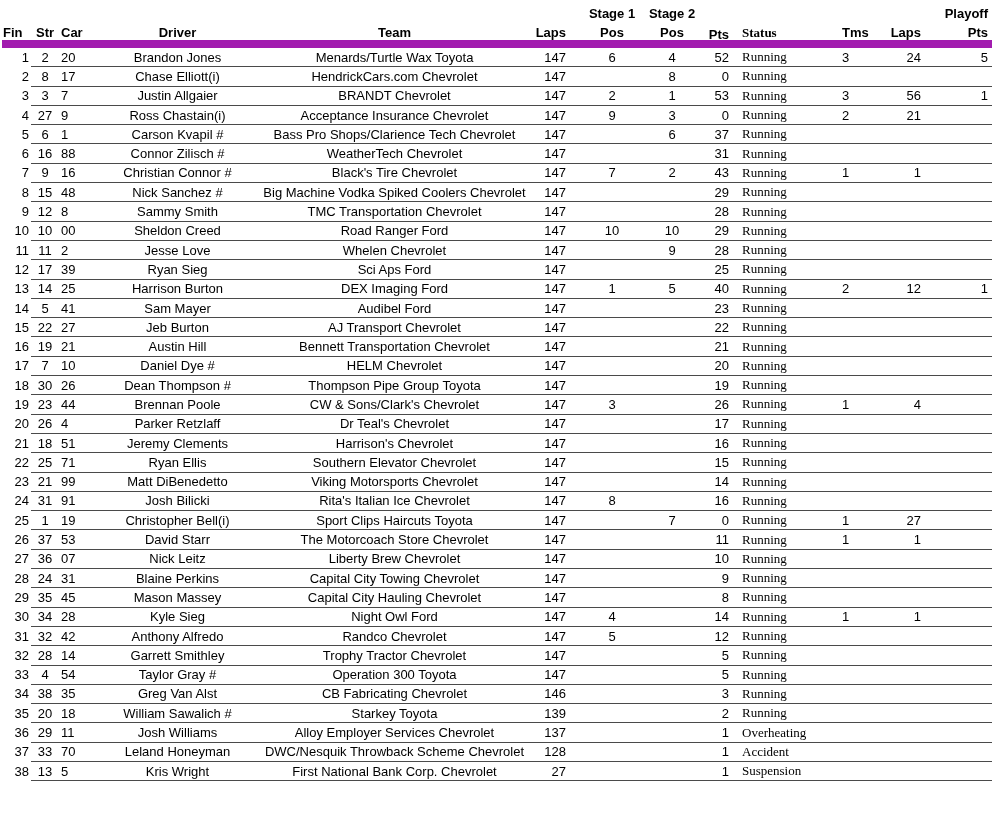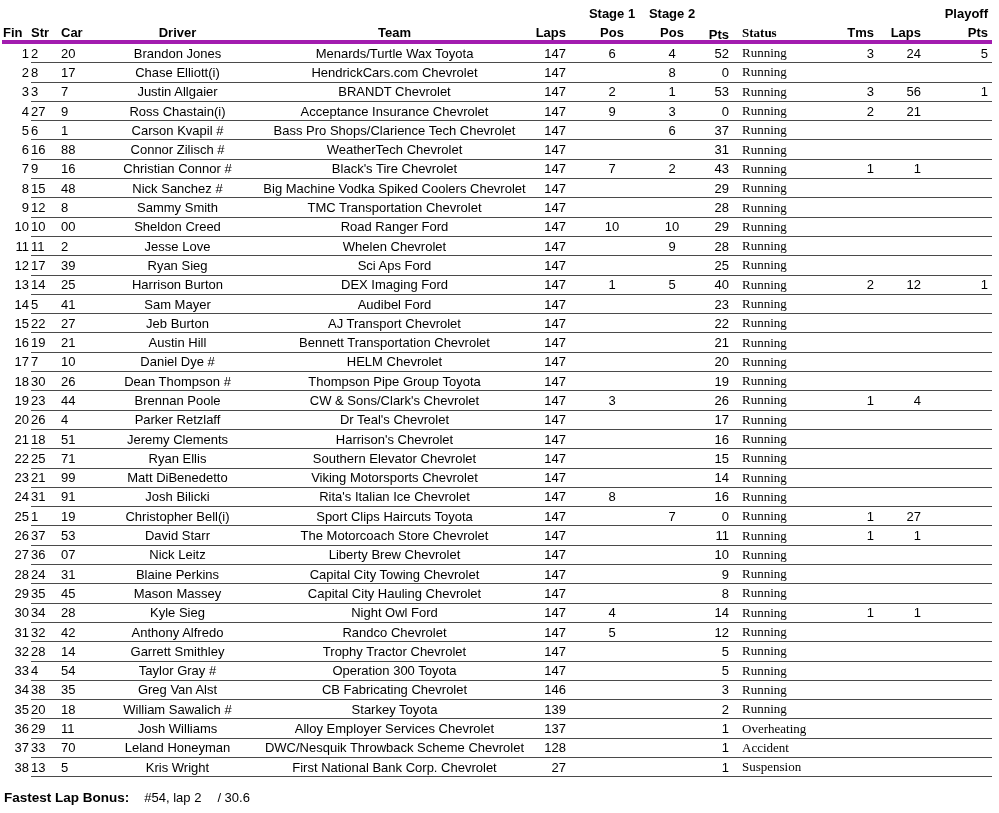--- a/index.html
+++ b/index.html
@@ -27,43 +27,43 @@
     font-size: 13px;
   }
   thead th {
     font-weight: bold;
     vertical-align: bottom;
     line-height: 15px;
   }
   tr.group-row th { height: 16px; }
   tr.col-row th {
     height: 19px;
-    border-bottom: 4px solid #a21caf;
+    border-bottom: 8px solid #a21caf;
   }
   tr.col-row th .hlabel { display: inline-block; }
   tr.col-row th .hlabel.lower { position: relative; top: 2px; }
   tbody td {
     height: 18.3px;
     border-bottom: 1px solid #4a4a4a;
     vertical-align: middle;
   }
   tbody td.c-fin { border-bottom-color: transparent; }
 
   
   .c-fin    { text-align: right; padding-right: 2px; }
   tr.col-row .c-fin { text-align: left; padding-left: 1px; }
-  .c-str    { text-align: left; padding-right: 2px; }
+  .c-str    { text-align: center; padding-right: 2px; }
   .c-car    { text-align: left; }
   .c-driver { text-align: center;  padding-left: 7px; }
   .c-team   { text-align: center;  padding-left: 1px; }
   .c-laps   { text-align: right; padding-right: 16px; }
   .c-s1, .c-s2 { text-align: center; }
   .c-pts    { text-align: right; padding-right: 3px; }
   .c-status { text-align: left;  padding-left: 10px; font-family: Liberation Serif, serif; }
-  .c-tms    { text-align: right; padding-right: 3px; margin-top: 20px; }
+  .c-tms    { text-align: left; padding-right: 3px; margin-top: 20px; }
   .c-led    { text-align: right; padding-right: 3px; }
   .c-ppts   { text-align: right; padding-right: 4px; }
 
   .footer {
     margin-top: 13px;
     padding-left: 2px;
     font-size: 13px;
     height: 18px;
   }
   .f-label { font-weight: bold; font-size: 13.5px; }
@@ -689,16 +689,13 @@
           <td class="c-s2"></td>
           <td class="c-pts">1</td>
           <td class="c-status">Suspension</td>
           <td class="c-tms"></td>
           <td class="c-led"></td>
           <td class="c-ppts"></td>
         </tr>
       </tbody>
   </table>
 
-  <div class="footer">
-    <span class="f-label">Fastest Lap Bonus:</span><span class="f-value">#54, lap 2</span><span class="f-time">/ 30.6</span>
-  </div>
 </div>
 
 </body></html>

